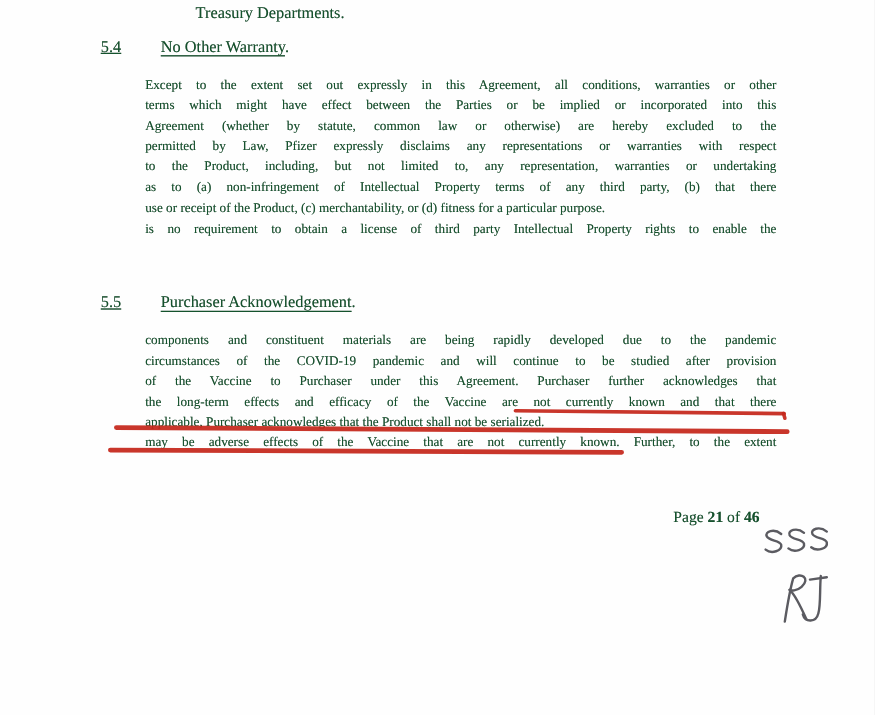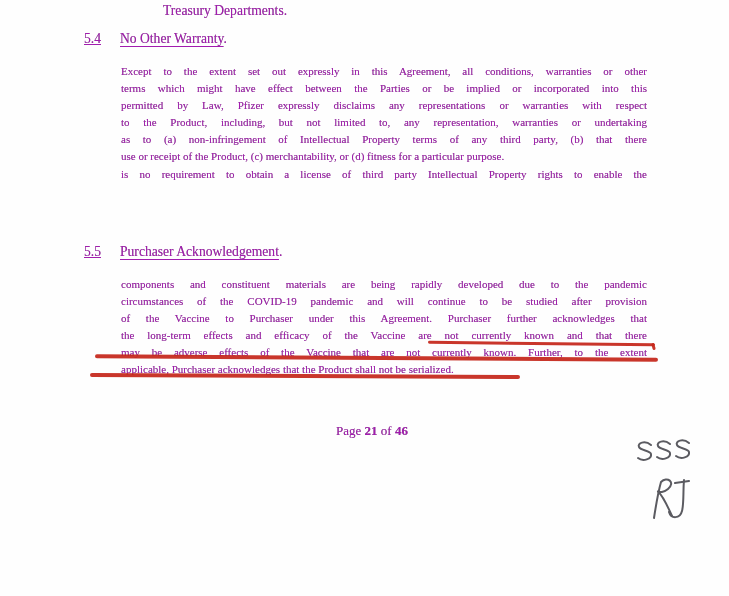--- a/index.html
+++ b/index.html
@@ -1,34 +1,34 @@
 <!DOCTYPE html>
 <html><head>
 <meta charset="utf-8">
 <style>
   html,body{margin:0;padding:0;background:#e8e8e8;}
   .page{
     position:relative;width:729px;height:596px;background:#fefefe;
-    font-family:"Liberation Serif", serif;color:#a21caf;overflow:hidden;
+    font-family:"Liberation Serif", serif;color:#14532d;overflow:hidden;
     text-shadow:0 0 .5px rgba(45,45,45,.5);
   }
   .tline{position:absolute;left:163px;top:3px;font-size:13.6px;}
   .sec{position:absolute;font-size:13.6px;}
   .sec .num{position:absolute;left:84px;top:0;text-decoration:underline;}
-  .sec .head{position:absolute;left:120px;top:0;white-space:nowrap;}
+  .sec .head{position:absolute;left:134px;top:0;white-space:nowrap;}
   .sec .head .ul{text-decoration:underline;text-underline-offset:2.5px;}
   #sec-54{top:31px;} #sec-55{top:244px;}
   .para{position:absolute;left:121px;width:526px;}
   #para-54{top:63px;} #para-55{top:276px;}
   .pline{
     height:17.1px;line-height:17.1px;font-size:11px;
     text-align:justify;text-align-last:justify;white-space:nowrap0;
   }
   .pline.final{text-align-last:left;}
-  .footer{position:absolute;left:111px;width:522px;top:423px;text-align:center;font-size:13px;}
+  .footer{position:absolute;left:111px;width:522px;top:423px;text-align:right;font-size:13px;}
   .footer .b{font-weight:bold;}
   .redline{position:absolute;background:#c5271b;border-radius:2px;opacity:.93;}
   #red-a{left:428px;top:342px;width:227px;height:3.4px;transform:rotate(.6deg);}
   #red-a-hook{left:652px;top:343px;width:3.4px;height:7px;transform:rotate(-16deg);border-radius:2px;}
   #red-b{left:95px;top:356px;width:563px;height:3.8px;transform:rotate(.35deg);}
   #red-c{left:90px;top:374px;width:430px;height:3.6px;transform:rotate(.25deg);}
   .handwriting{position:absolute;left:620px;top:434px;}
   .handwriting svg{display:block;}
 </style>
 </head>
@@ -39,39 +39,40 @@
   <div class="tline">Treasury Departments.</div>
 
   <div class="sec" id="sec-54">
     <span class="num">5.4</span>
     <span class="head"><span class="ul">No Other Warranty</span><span>.</span></span>
   </div>
 
   <div class="para" id="para-54">
     <div class="pline">Except to the extent set out expressly in this Agreement, all conditions, warranties or other</div>
     <div class="pline">terms which might have effect between the Parties or be implied or incorporated into this</div>
+    <div class="pline">Agreement (whether by statute, common law or otherwise) are hereby excluded to the</div>
     <div class="pline">permitted by Law, Pfizer expressly disclaims any representations or warranties with respect</div>
     <div class="pline">to the Product, including, but not limited to, any representation, warranties or undertaking</div>
     <div class="pline">as to (a) non-infringement of Intellectual Property terms of any third party, (b) that there</div>
     <div class="pline final">use or receipt of the Product, (c) merchantability, or (d) fitness for a particular purpose.</div>
     <div class="pline">is no requirement to obtain a license of third party Intellectual Property rights to enable the</div>
   </div>
 
   <div class="sec" id="sec-55">
     <span class="num">5.5</span>
     <span class="head"><span class="ul">Purchaser Acknowledgement</span><span>.</span></span>
   </div>
 
   <div class="para" id="para-55">
     <div class="pline">components and constituent materials are being rapidly developed due to the pandemic</div>
     <div class="pline">circumstances of the COVID-19 pandemic and will continue to be studied after provision</div>
     <div class="pline">of the Vaccine to Purchaser under this Agreement.  Purchaser further acknowledges that</div>
     <div class="pline">the long-term effects and efficacy of the Vaccine are not currently known and that there</div>
+    <div class="pline final">applicable, Purchaser acknowledges that the Product shall not be serialized.</div>
     <div class="pline">may be adverse effects of the Vaccine that are not currently known.  Further, to the extent</div>
-    <div class="pline final">applicable, Purchaser acknowledges that the Product shall not be serialized.</div>
   </div>
 
   <div class="redline" id="red-a"></div>
   <div class="redline" id="red-a-hook"></div>
   <div class="redline" id="red-b"></div>
   <div class="redline" id="red-c"></div>
 
   <div class="footer">
     <span>Page</span>
     <span class="b">21</span>

